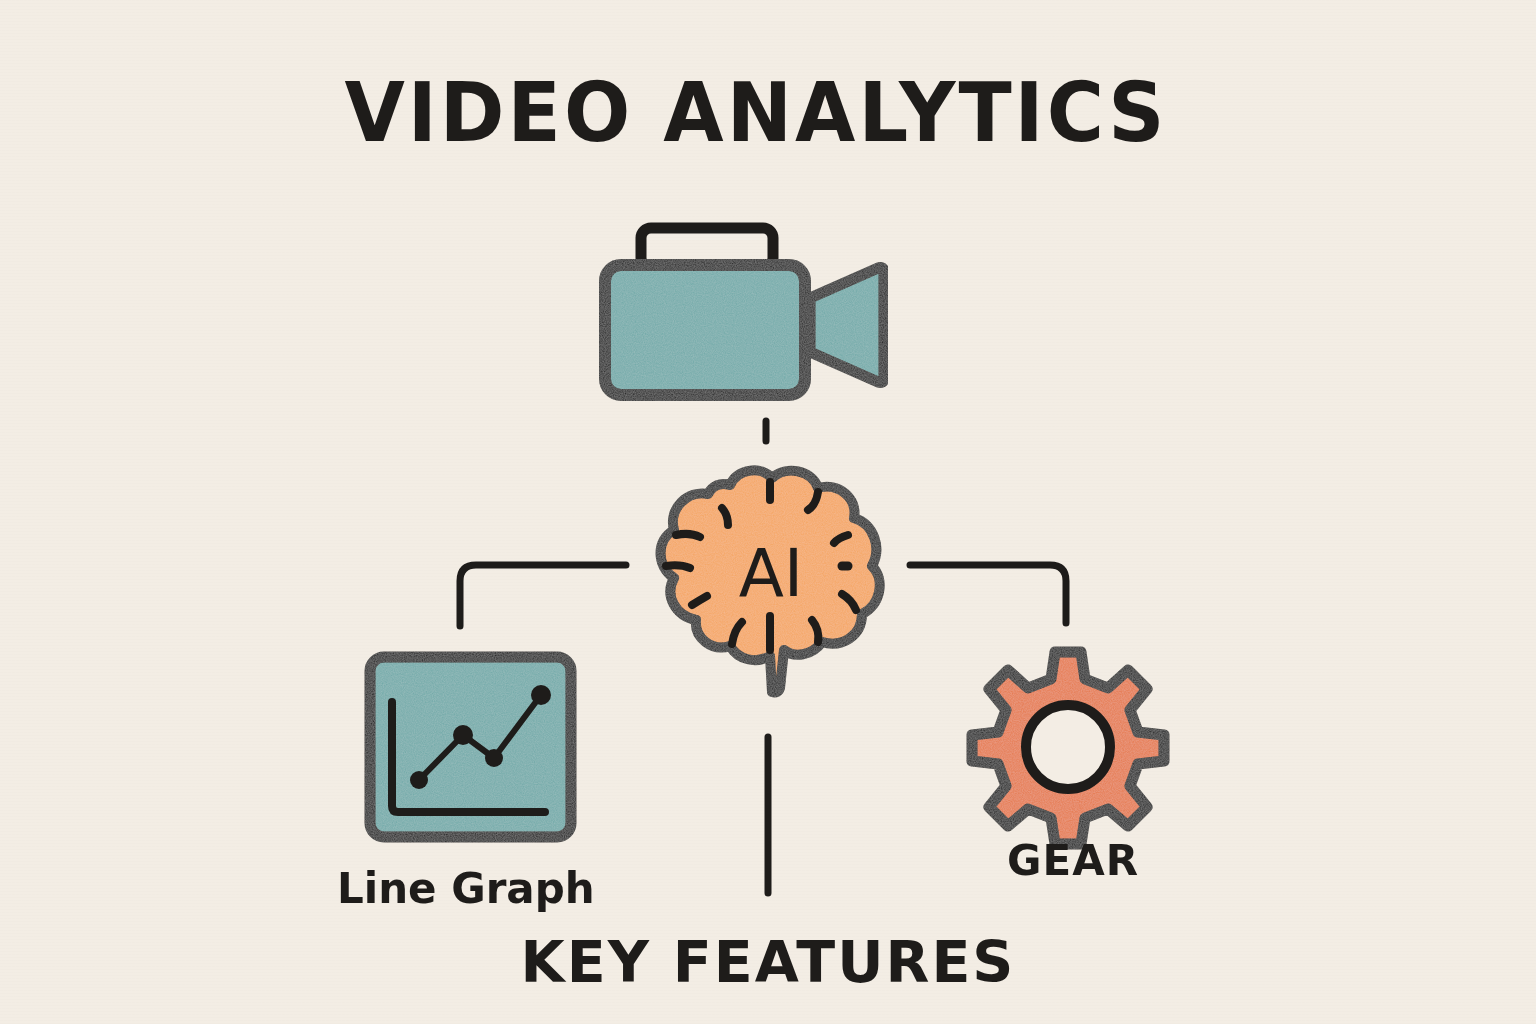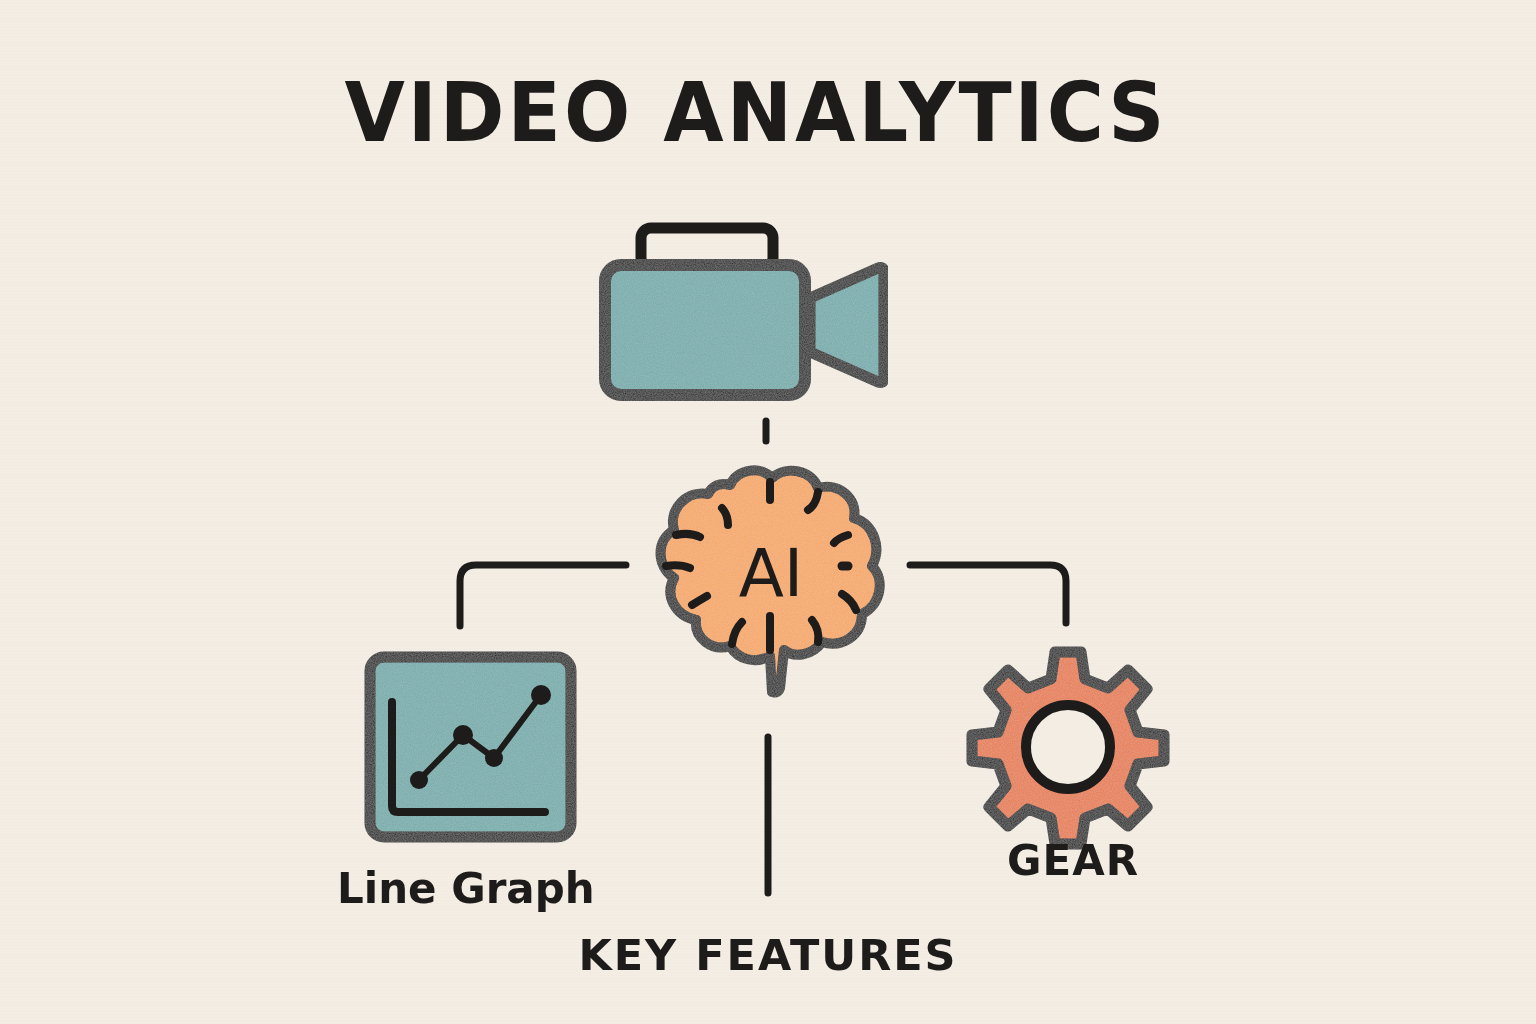--- a/index.html
+++ b/index.html
@@ -61,21 +61,21 @@
       left: 1007px;
       top: 840px;
       font-size: 42px;
       letter-spacing: 1px;
     }
     .label-key-features {
       left: 0;
       width: 1536px;
       text-align: center;
       top: 934px;
-      font-size: 43px;
+      font-size: 57px;
       letter-spacing: 2px;
       transform: translateX(0px);
     }
     .ai-text {
       font-family: "DejaVu Sans", "Liberation Sans", sans-serif;
       font-weight: normal;
     }
   </style>
 </head>
 <body>

